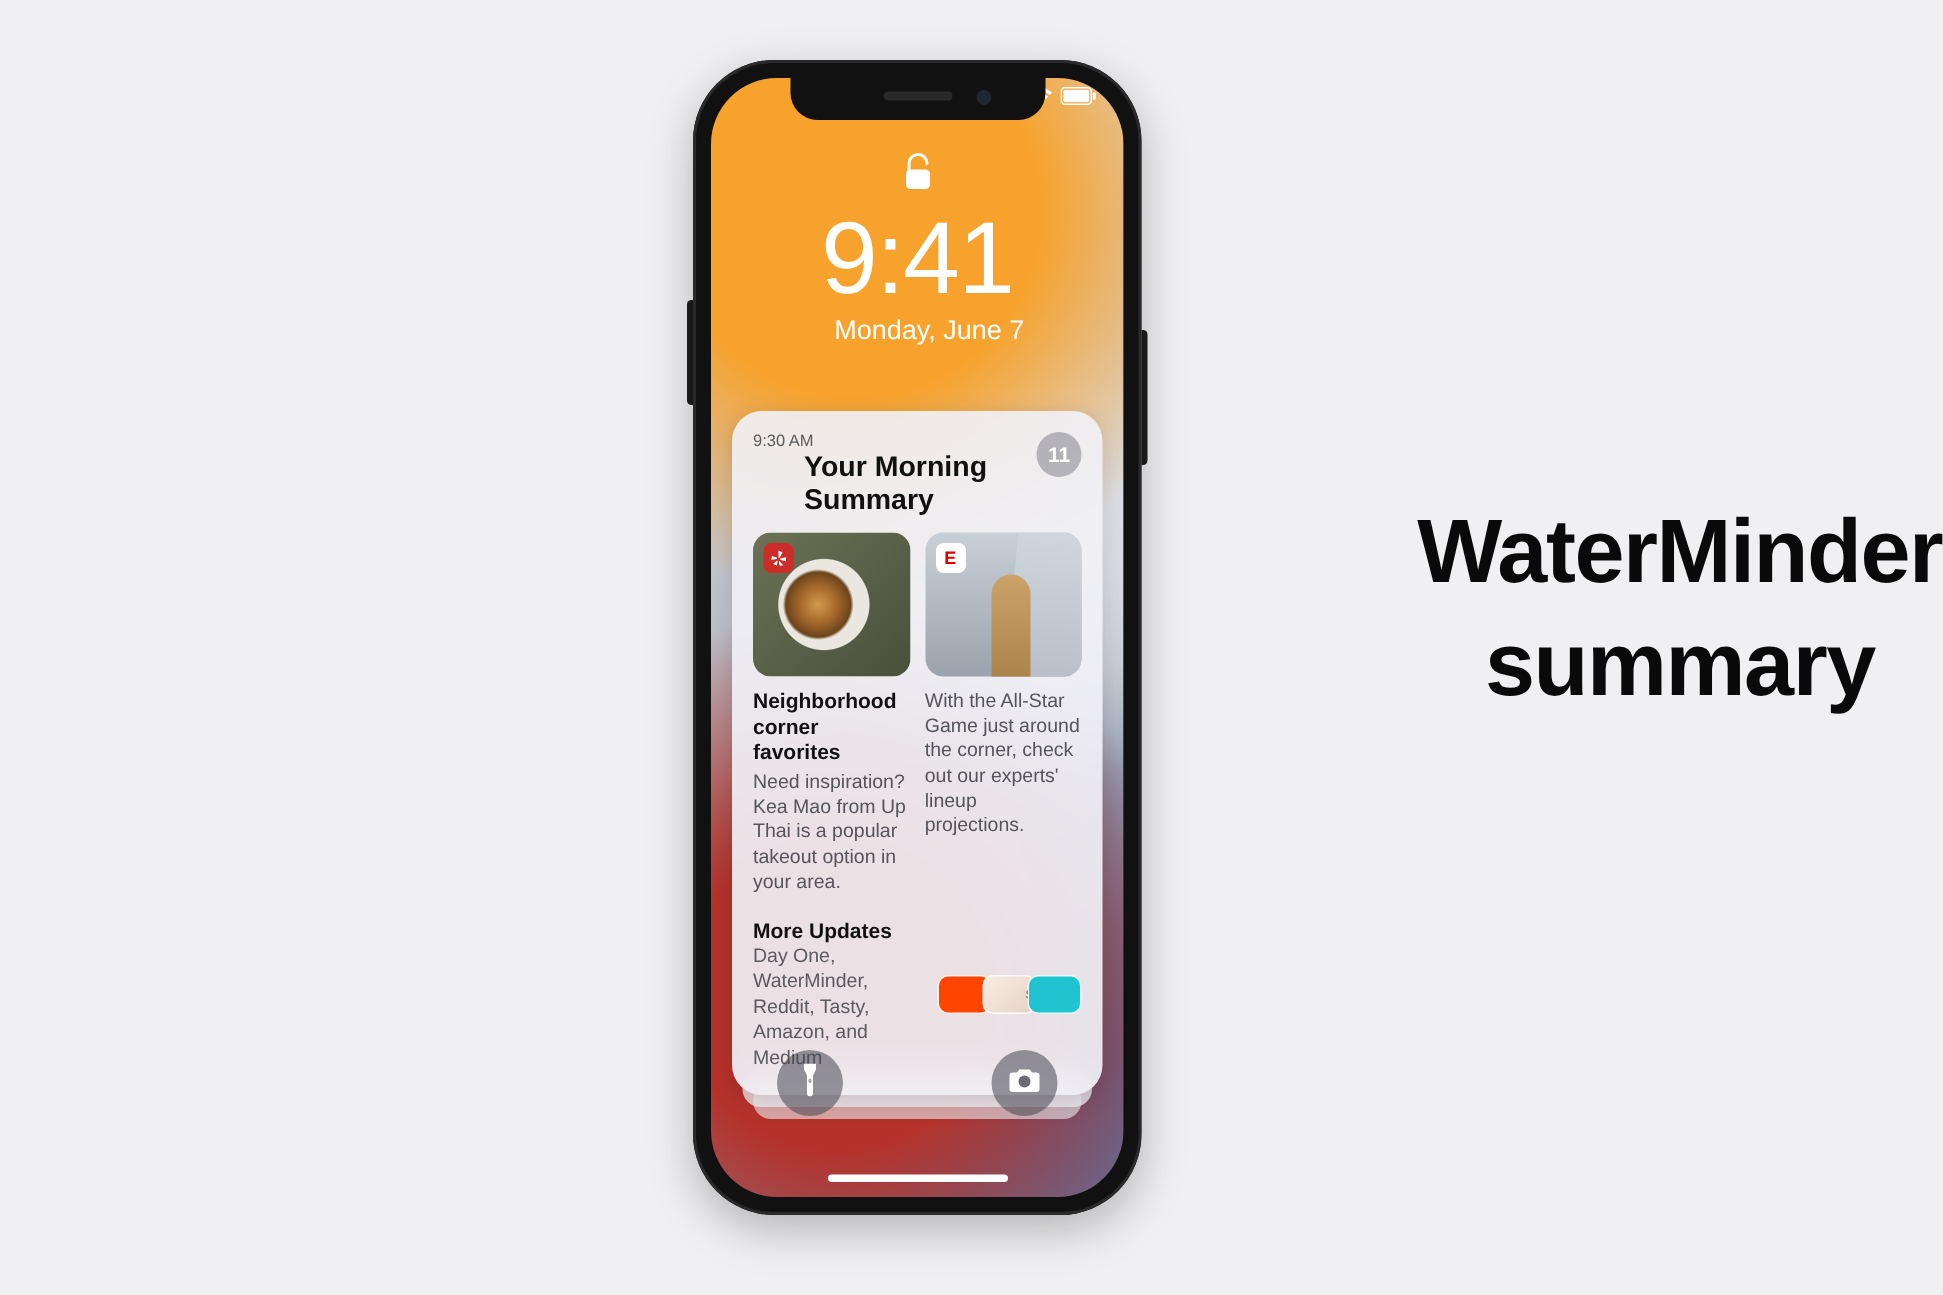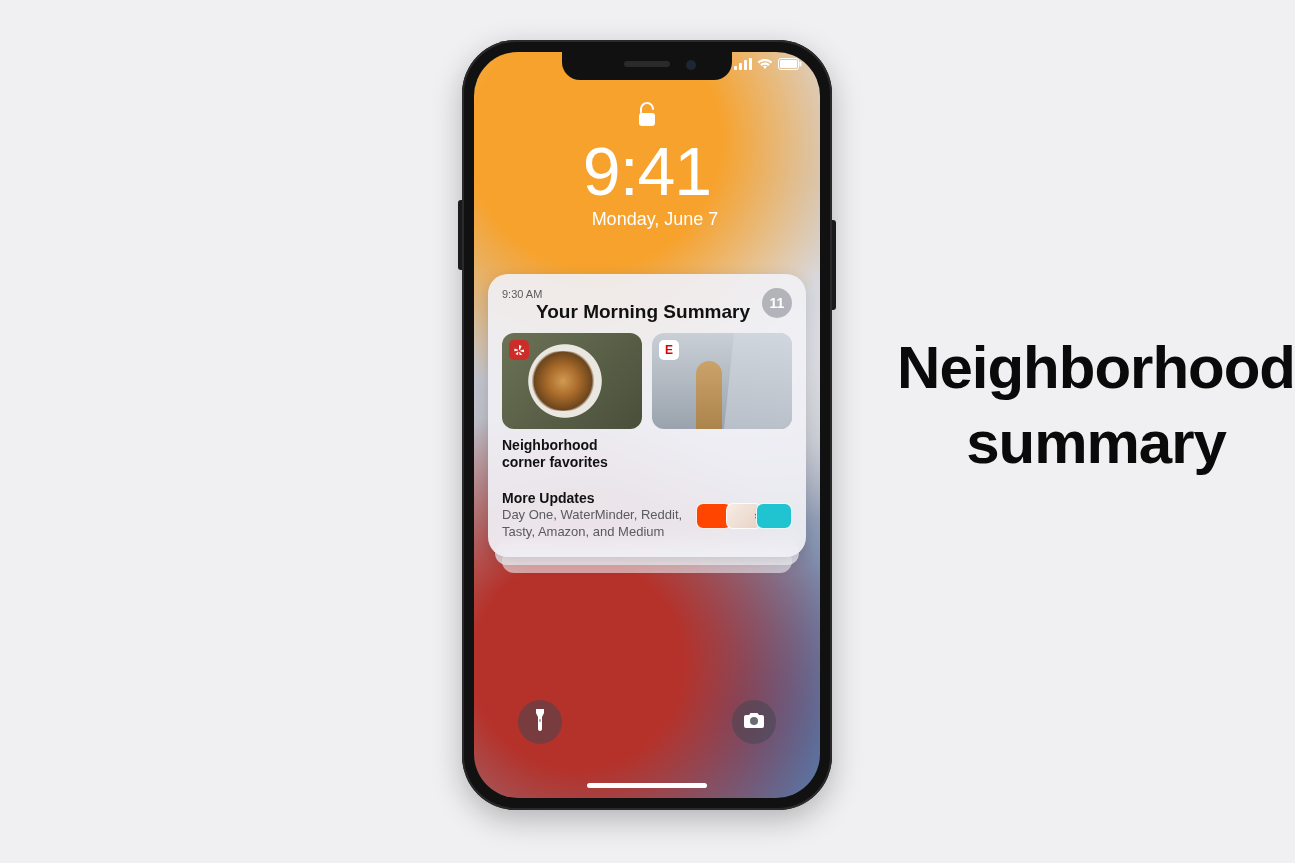--- a/index.html
+++ b/index.html
@@ -24,21 +24,21 @@
     text-align: center;
     line-height: 1.25;
     letter-spacing: -1px;
   }
 
   
   .phone {
     position: absolute;
     left: 462px;
     top: 40px;
-    width: 370px;
+    width: 299px;
     height: 770px;
     background: #111;
     border-radius: 54px;
     padding: 12px;
     box-shadow: 0 10px 30px rgba(0,0,0,0.25), inset 0 0 0 2px #2a2a2a;
   }
   .phone::before { 
     content:"";
     position:absolute;
     left:-4px;
@@ -339,21 +339,21 @@
     height:5px;
     background:#fff;
     border-radius:3px;
     z-index:3;
   }
 </style>
 </head>
 <body>
 
 <div class="side-caption">
-  <span>Neighborhood</span><br>
+  <span>WaterMinder</span><br>
   <span>summary</span>
 </div>
 
 <div class="phone">
   <div class="screen">
 
     <div class="notch"></div>
 
     <div class="status-bar">
       <span>
@@ -406,26 +406,28 @@
 
           <div class="summary-item">
             <div class="item-thumb food">
               <div class="app-badge yelp">
                 <svg width="12" height="12" viewBox="0 0 12 12">
                     <path d="M6 1 L6 5.6 L6.9 5.9 L8.6 2.1 Z M7.2 6.4 L11 5.5 L11 8.2 L7.3 7.3 Z M6.8 8 L9.2 11 L6.6 11 L6.2 8.3 Z M5.4 8.1 L4.9 11 L2.4 10 L5 7.6 Z M5 6.6 L1.2 7.2 L1.6 4.6 L5 5.8 Z" fill="#fff"></path>
                   </svg>
               </div>
             </div>
             <div class="item-title">Neighborhood corner favorites</div>
+            <div class="item-body">Need inspiration? Kea Mao from Up Thai is a popular takeout option in your area.</div>
           </div>
 
           <div class="summary-item">
             <div class="item-thumb sports">
               <div class="app-badge espn">E</div>
             </div>
+            <div class="item-body">With the All-Star Game just around the corner, check out our experts' lineup projections.</div>
           </div>
 
         </div>
 
         <div class="more-row">
           <div class="more-text">
             <div class="more-label">More Updates</div>
             <div class="more-apps">Day One, WaterMinder, Reddit, Tasty, Amazon, and Medium</div>
           </div>
           <div class="more-icons">

